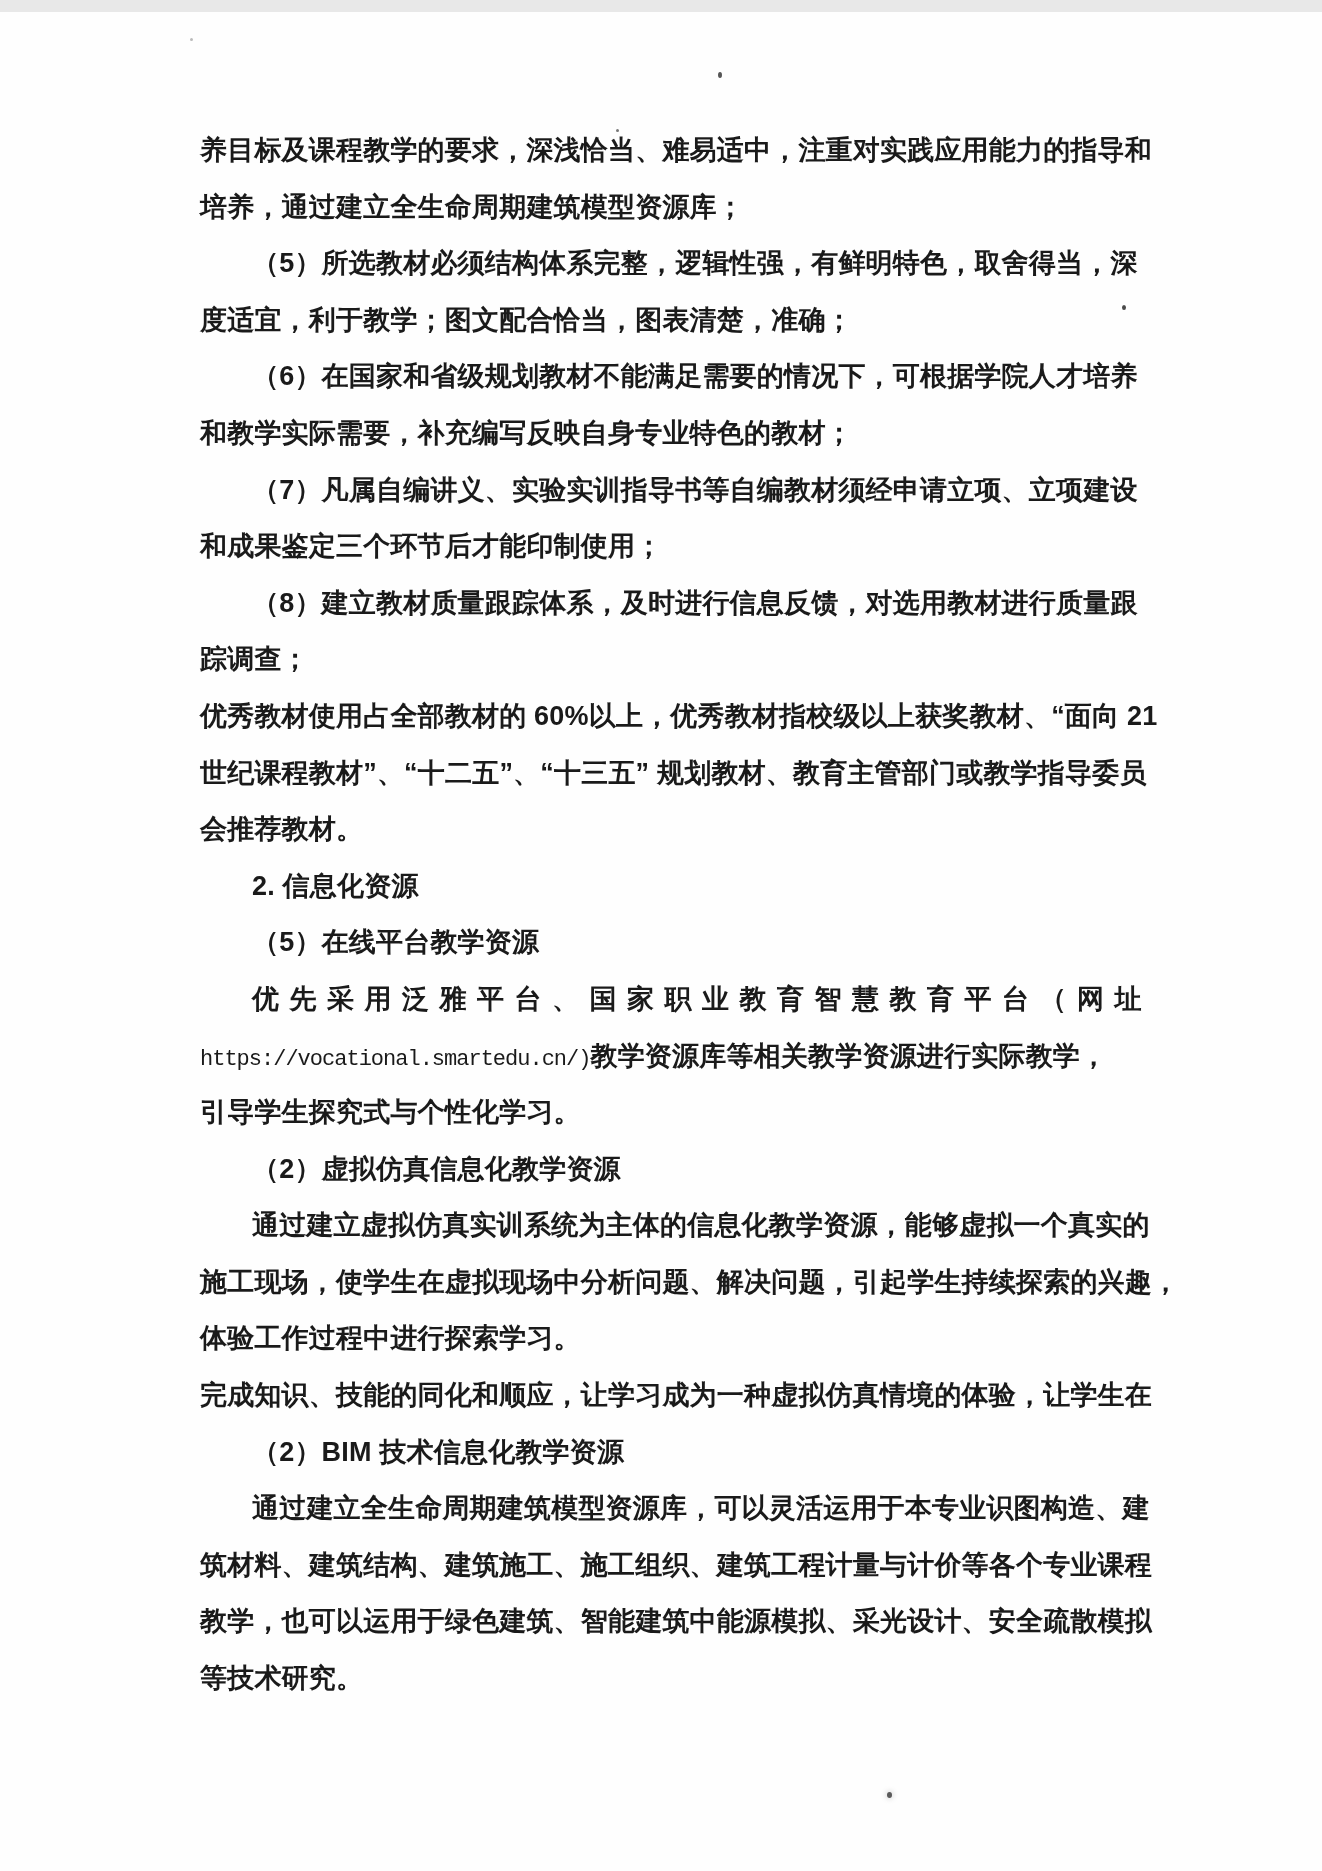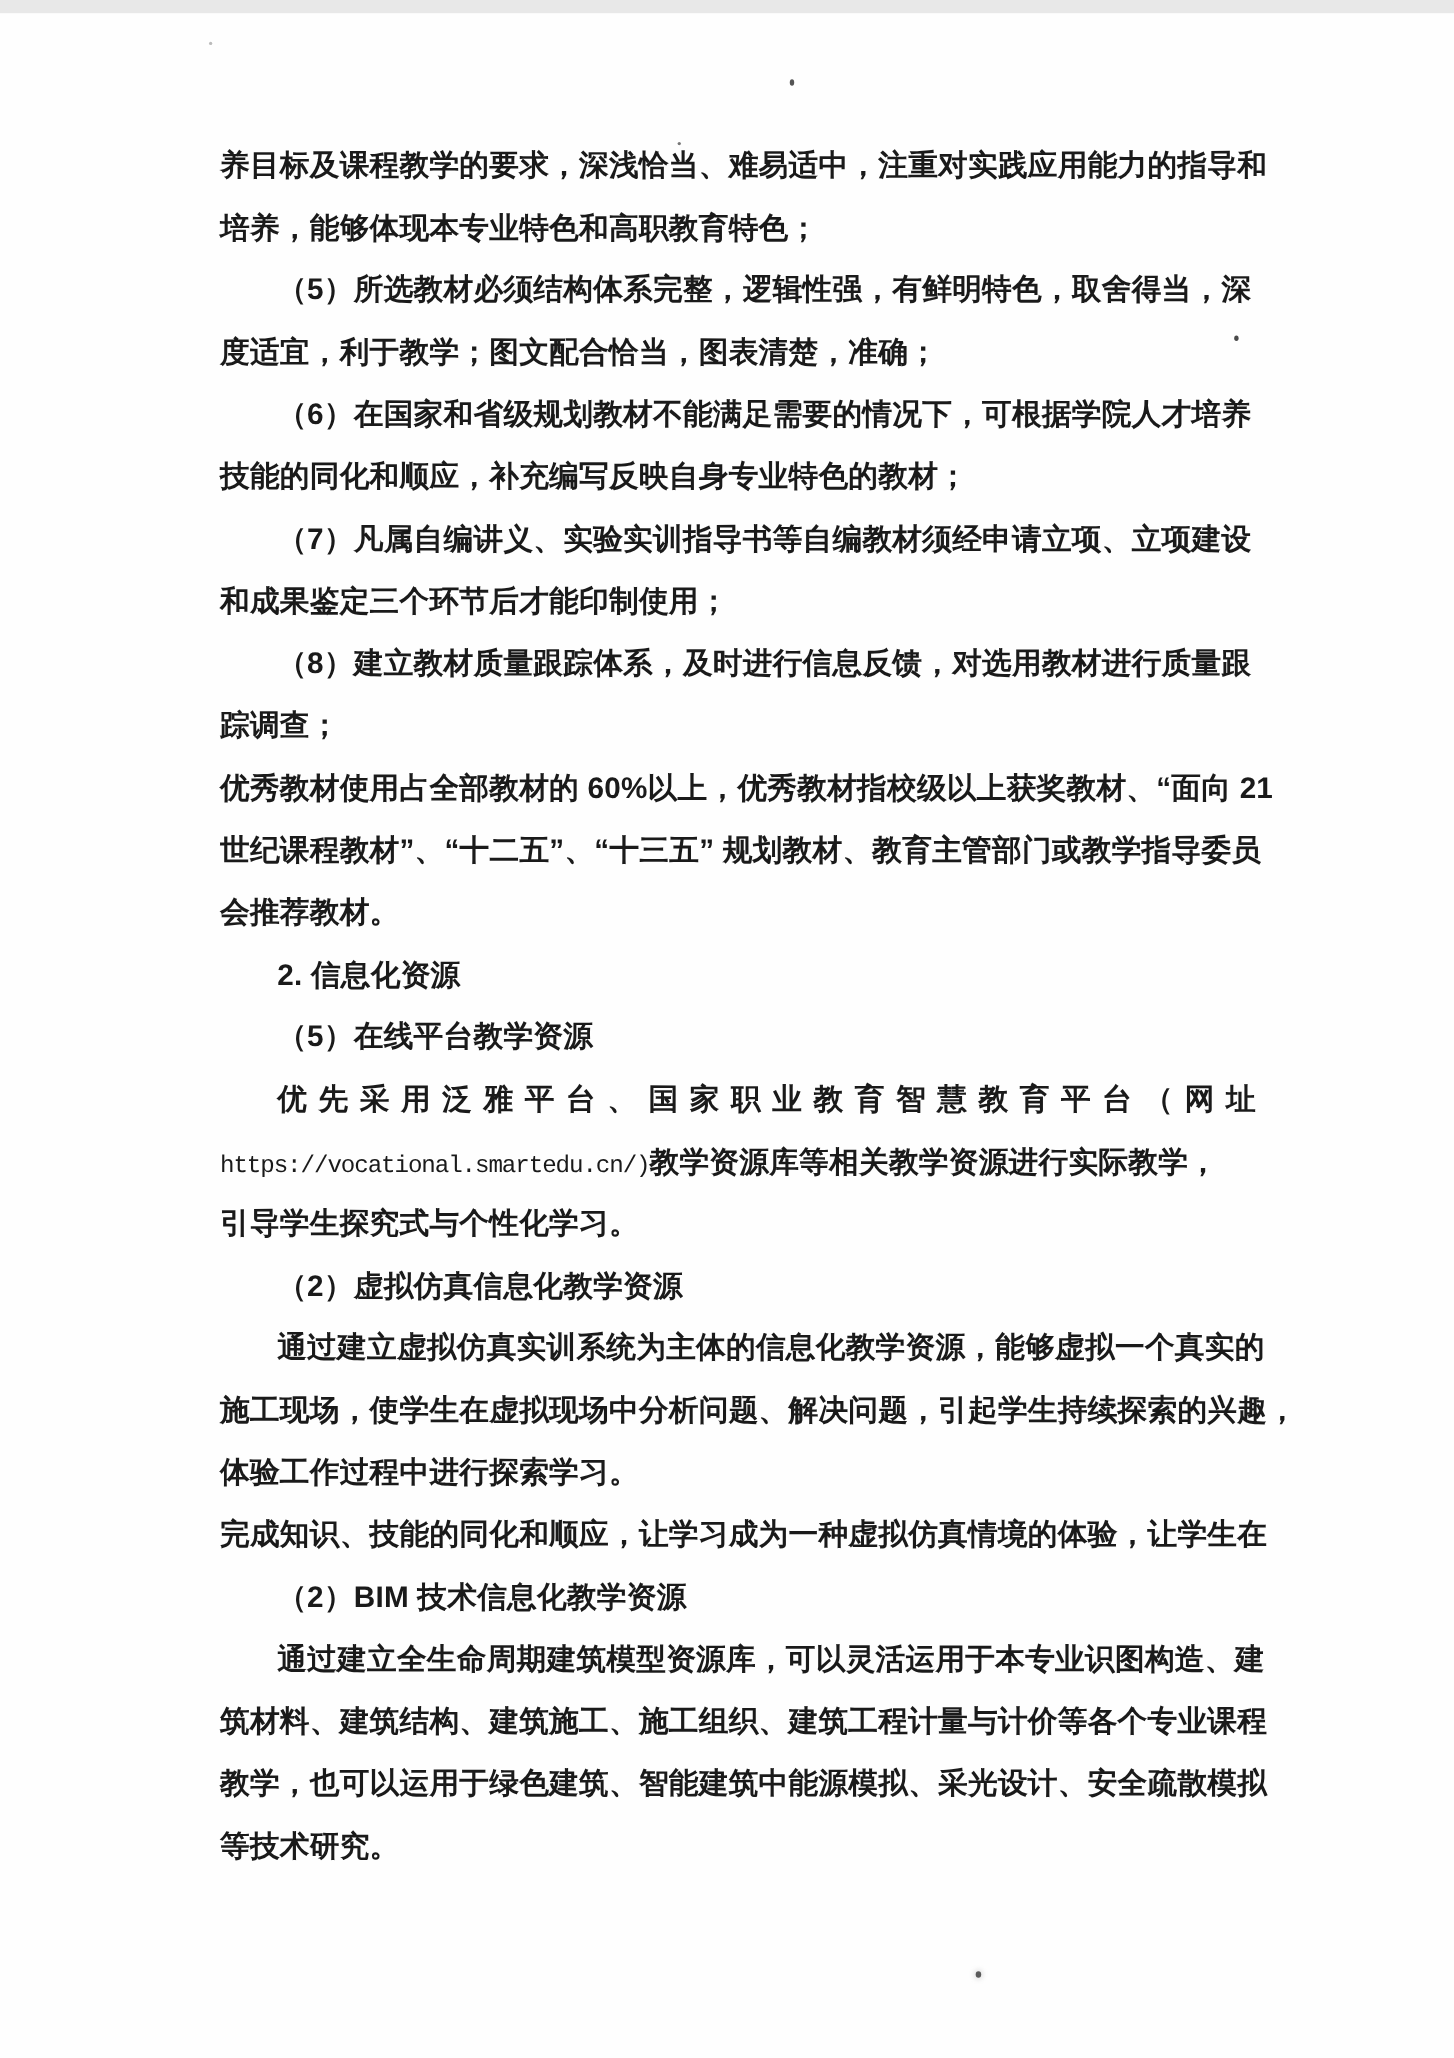--- a/index.html
+++ b/index.html
@@ -53,25 +53,25 @@
   .speck.s3 { left: 1122px; top: 293px; width: 4px; height: 5px; background:#4a4a4a; }
   .speck.s4 { left: 887px; top: 1780px; width: 5px; height: 6px; background:#5a5a5a; box-shadow: 0 0 4px 2px rgba(160,160,160,0.25); }
   .speck.s5 { left: 190px; top: 26px; width: 3px; height: 3px; background:#bbb; }
 </style>
 </head>
 <body>
 
 <div class="page">
   <div class="textblock" id="textblock">
       <div class="line">养目标及课程教学的要求，深浅恰当、难易适中，注重对实践应用能力的指导和</div>
-      <div class="line">培养，能够体现本专业特色和高职教育特色；</div>
+      <div class="line">培养，通过建立全生命周期建筑模型资源库；</div>
       <div class="line indent">（5）所选教材必须结构体系完整，逻辑性强，有鲜明特色，取舍得当，深</div>
       <div class="line">度适宜，利于教学；图文配合恰当，图表清楚，准确；</div>
       <div class="line indent">（6）在国家和省级规划教材不能满足需要的情况下，可根据学院人才培养</div>
-      <div class="line">技能的同化和顺应，补充编写反映自身专业特色的教材；</div>
+      <div class="line">和教学实际需要，补充编写反映自身专业特色的教材；</div>
       <div class="line indent">（7）凡属自编讲义、实验实训指导书等自编教材须经申请立项、立项建设</div>
       <div class="line">和成果鉴定三个环节后才能印制使用；</div>
       <div class="line indent">（8）建立教材质量跟踪体系，及时进行信息反馈，对选用教材进行质量跟</div>
       <div class="line">踪调查；</div>
       <div class="line">优秀教材使用占全部教材的 60%以上，优秀教材指校级以上获奖教材、“面向 21</div>
       <div class="line">世纪课程教材”、“十二五”、“十三五” 规划教材、教育主管部门或教学指导委员</div>
       <div class="line">会推荐教材。</div>
       <div class="line indent">2. 信息化资源</div>
       <div class="line indent">（5）在线平台教学资源</div>
       <div class="line indent spread">优先采用泛雅平台、国家职业教育智慧教育平台（网址</div>

